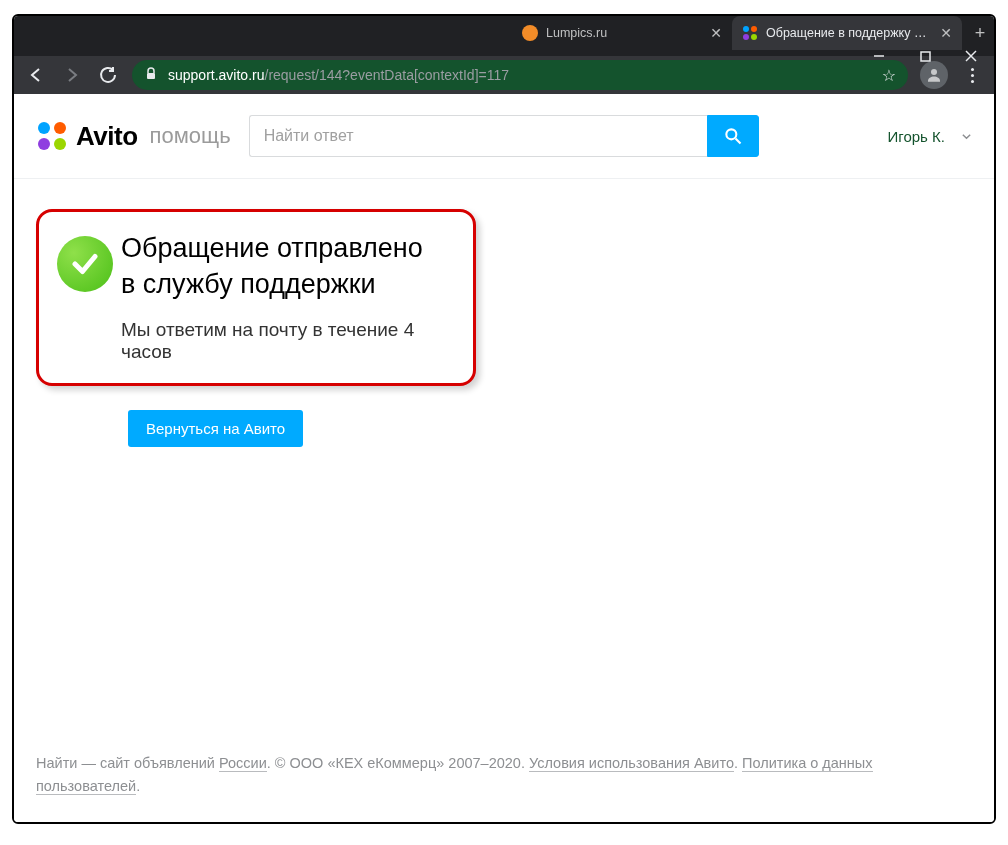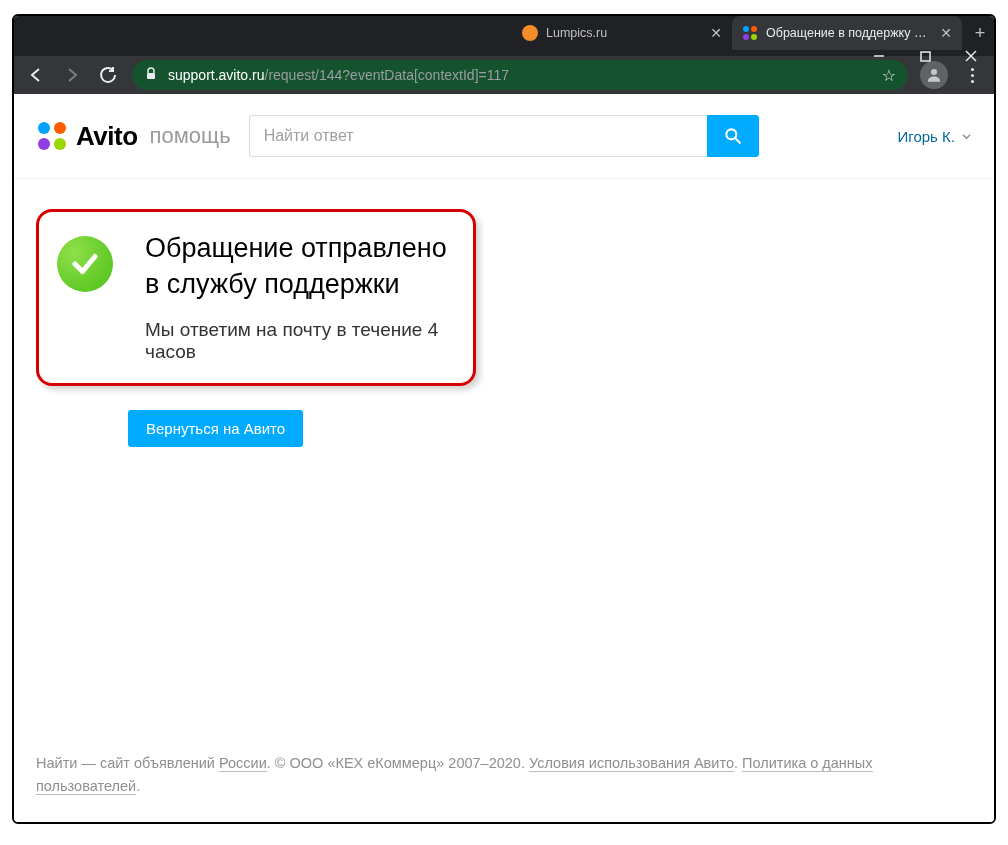--- a/index.html
+++ b/index.html
@@ -117,30 +117,30 @@
   .search-input {
     flex:1; border:1px solid #d9dbdd; border-right:none; border-top-left-radius:3px;
     border-bottom-left-radius:3px; padding:0 14px; font-size:16px; color:#333; outline:none;
   }
   .search-input::placeholder { color:#a0a0a0; }
   .search-btn {
     width:52px; background:#00AAFF; border:1px solid #00AAFF; border-top-right-radius:3px;
     border-bottom-right-radius:3px; display:flex; align-items:center; justify-content:center; cursor:pointer;
   }
   .user-menu {
-    margin-left:auto; color:#0369a1; font-size:15px; display:flex; align-items:center; gap:6px; cursor:pointer;
+    margin-left:auto; color:#14532d; font-size:15px; display:flex; align-items:center; gap:16px; cursor:pointer;
   }
 
   .main-content { flex:1; padding:30px 22px 10px; position:relative; }
   .callout {
     border:3px solid #d60000; border-radius:16px;
     padding:18px 22px 20px 18px;
     width:440px;
     box-shadow: 4px 4px 6px rgba(0,0,0,0.18);
-    display:flex; gap:32px;
+    display:flex; gap:8px;
     background:#fff;
   }
   .check-circle {
     width:56px; height:56px; flex:0 0 56px; border-radius:50%;
     background: radial-gradient(circle at 30% 30%, #8fe04a, #4bbf17);
     display:flex; align-items:center; justify-content:center; margin-top:6px;
   }
   .callout-text h1 {
     font-size:27px; font-weight:400; color:#000; line-height:1.35;
   }

